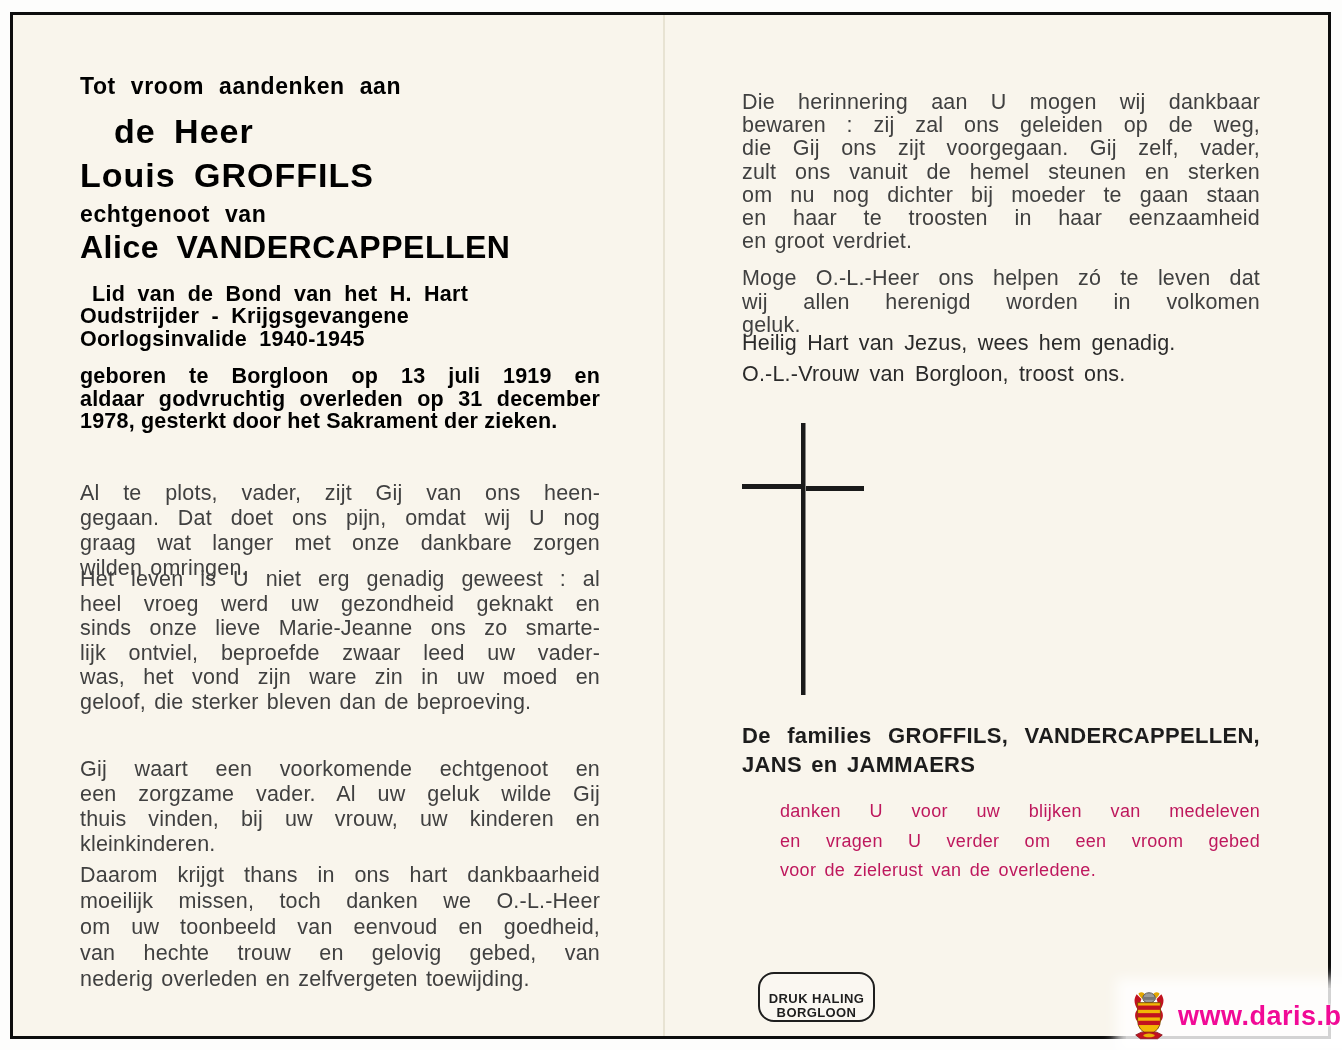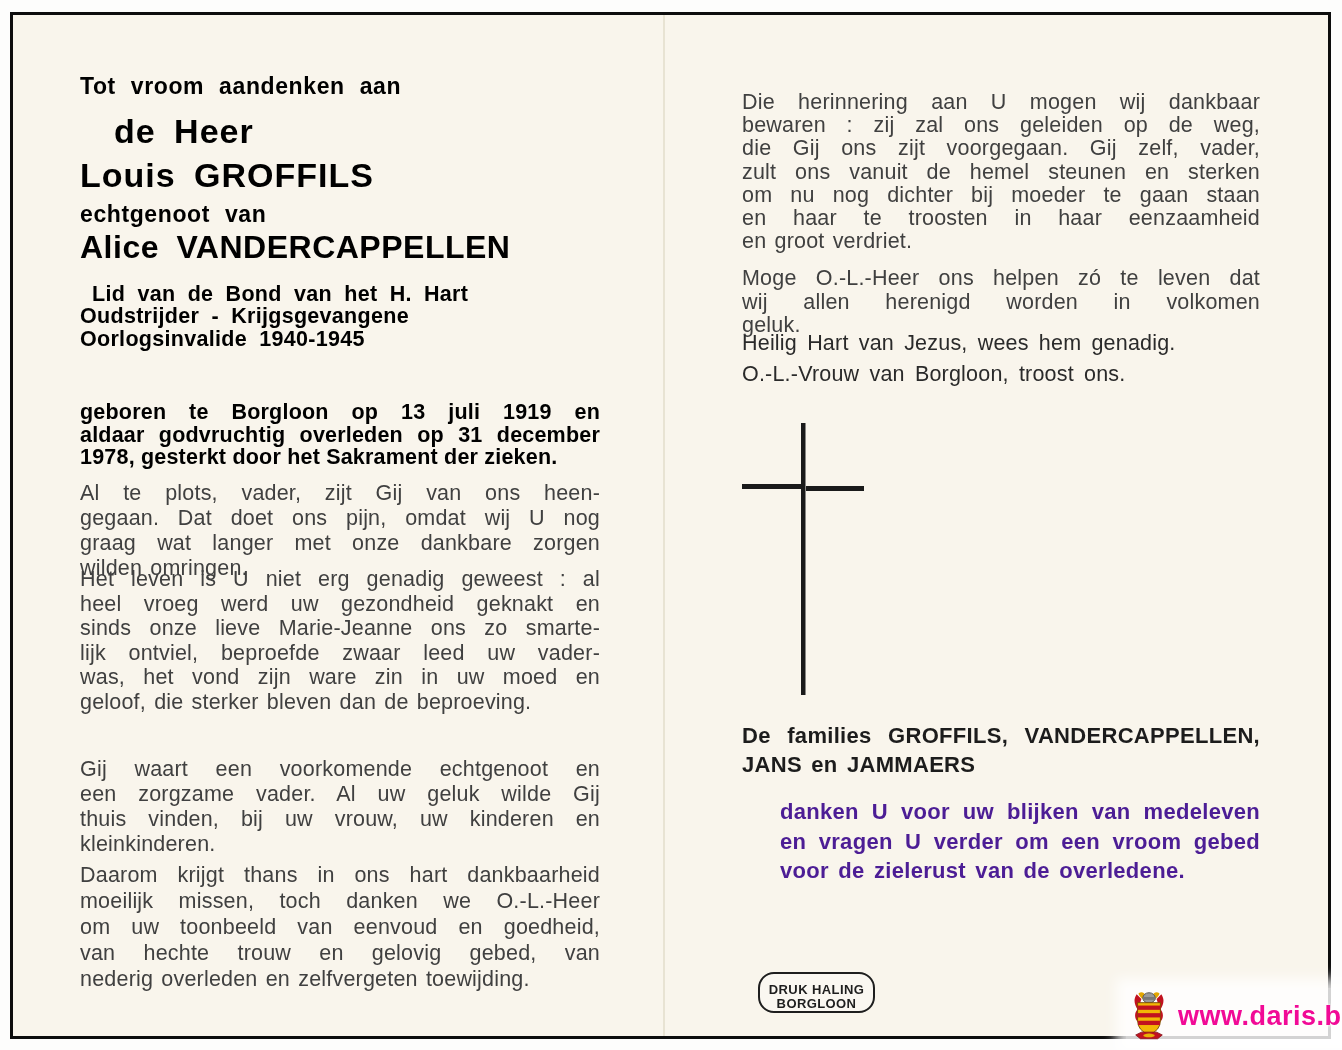--- a/index.html
+++ b/index.html
@@ -19,27 +19,27 @@
     position:absolute;top:0;bottom:0;width:2px;
     background:rgba(206,196,172,0.38);
   }
   .body-text{font-size:21.5px;line-height:25px;color:#404040;letter-spacing:0.2px;word-spacing:2px;margin-top:16px;}
   .justified .ln{text-align:justify;text-align-last:justify;}
   .justified .ln.last{text-align-last:left;}
   .intro-line{font-size:23px;font-weight:bold;word-spacing:8px;letter-spacing:0.6px;}
   .big-name{font-size:34px;font-weight:bold;letter-spacing:1px;word-spacing:8px;}
   .mid-name{font-size:32px;font-weight:bold;letter-spacing:0.5px;word-spacing:8px;}
   .sub-bold{font-size:21.5px;font-weight:bold;word-spacing:6px;letter-spacing:0.3px;line-height:23px;}
-  .dates{font-size:21.5px;font-weight:bold;line-height:22.5px;letter-spacing:0.2px;margin-top:36px;}
+  .dates{font-size:21.5px;font-weight:bold;line-height:22.5px;letter-spacing:0.2px;}
   .fam{font-size:22px;font-weight:bold;line-height:29px;letter-spacing:0.3px;word-spacing:3px;color:#1c1c1c;}
-  .ack{font-size:22px;font-weight:bold;line-height:29.5px;letter-spacing:0.3px;word-spacing:3px;color:#4c1d95;}
+  .ack{font-size:18px;font-weight:normal;line-height:29.5px;letter-spacing:0.3px;word-spacing:3px;color:#be185d;}
   .invocation{font-size:21.5px;color:#2a2a2a;word-spacing:4px;letter-spacing:0.2px;}
   .stamp{
     border:2.5px solid #1e1e1e;border-radius:16px;
-    text-align:center;padding-top:9px;
+    text-align:center;padding-top:18px;
     background:rgba(255,255,255,0.25);
   }
   .stamp div{font-size:13px;font-weight:bold;line-height:13.5px;letter-spacing:0.4px;color:#1e1e1e;}
   .watermark{
     display:flex;align-items:center;gap:10px;
     background:rgba(255,255,255,0.82);
     box-shadow:0 0 12px 10px rgba(255,255,255,0.82);
     padding:2px 4px;
   }
   .wm-text{

